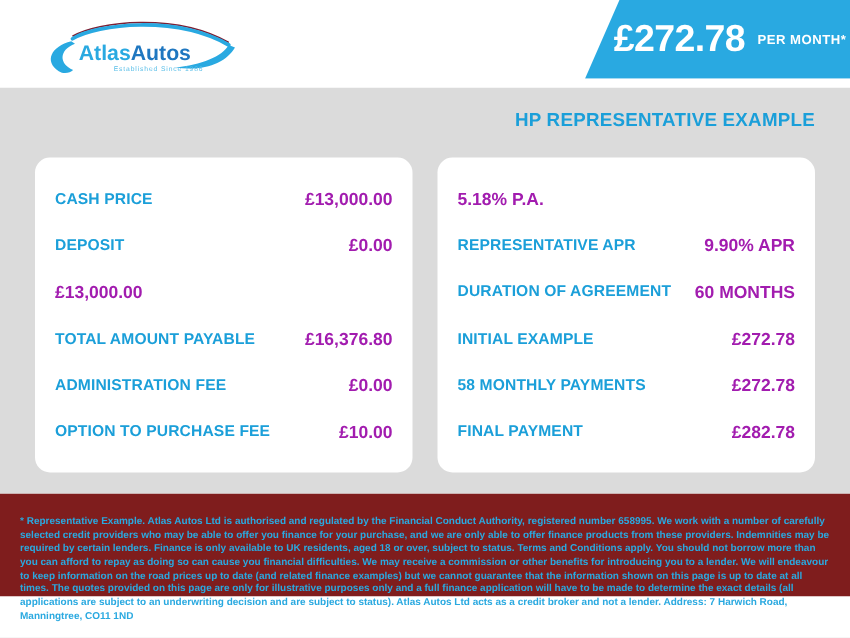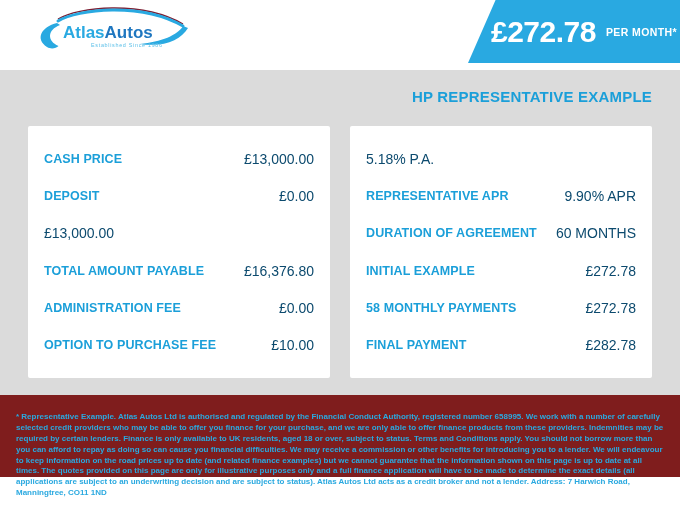--- a/index.html
+++ b/index.html
@@ -1,42 +1,42 @@
 <!DOCTYPE html>
 <html><head>
 <meta charset="utf-8">
 <style>
   * { margin:0; padding:0; box-sizing:border-box; }
   html,body { width:680px; height:510px; overflow:hidden; background:#fff;
               font-family:"Liberation Sans", sans-serif; }
 
   
   .header { position:relative; height:70px; background:#ffffff; }
-  .logo { position:absolute; left:33px; top:2px; width:160px; height:50px; cursor:pointer; }
+  .logo { position:absolute; left:33px; top:12px; width:160px; height:50px; cursor:pointer; }
   .logo svg { width:100%; height:100%; display:block; }
 
   .price-flag { position:absolute; right:0; top:0; width:212px; height:63px;
                 background:#29a9e1;
                 clip-path:polygon(13% 0, 100% 0, 100% 100%, 0 100%);
                 display:flex; align-items:center; justify-content:center; gap:10px;
                 color:#ffffff; padding-left:20px; }
   .price-amount { font-size:30px; font-weight:bold; letter-spacing:-0.5px; }
   .price-suffix { font-size:10.5px; font-weight:bold; letter-spacing:0.4px; margin-top:0; }
 
   
   .band { height:325px; background:#dbdbdb; padding:18px 28px 0;text-align:right; }
   .page-title { color:#1b9fd9; font-size:15px; font-weight:bold; letter-spacing:0.2px;
                 margin-left:-10px; height:18px; line-height:18px; }
 
   .cards { display:flex; gap:20px; margin-top:20px; }
-  .card { width:302px; height:252px; background:#ffffff; border-radius:2px;
+  .card { width:302px; height:252px; background:#ffffff; border-radius:12px;
           padding:14px 16px; display:flex; flex-direction:column; }
   .row { flex:1; display:flex; align-items:center; justify-content:space-between; }
   .lbl { color:#1b9fd9; font-size:12.5px; font-weight:bold; letter-spacing:0.1px; }
-  .val { color:#0c4a6e; font-size:14px; font-weight:400; letter-spacing:0; }
+  .val { color:#a21caf; font-size:14px; font-weight:700; letter-spacing:0; }
 
   
   .footer { height:82px; background:#7f1d1d; padding:17px 16px 0; }
   .disclaimer { color:#2aa9e0; font-size:8px; font-weight:600; line-height:1.36;
                 letter-spacing:0; }
 </style>
 </head>
 <body>
 
 <div class="header">

